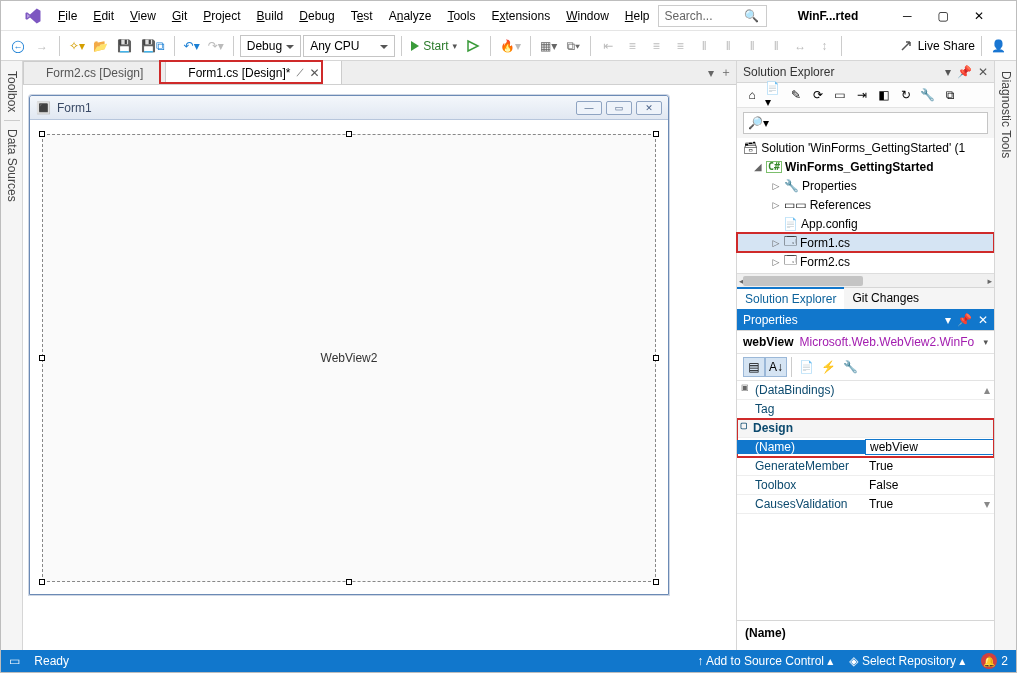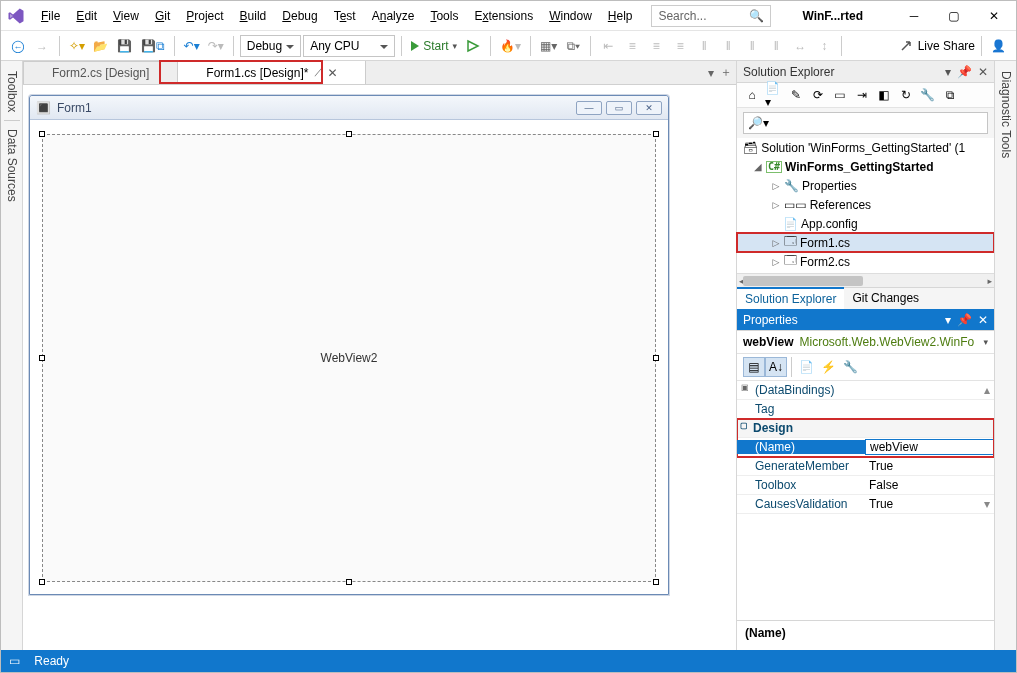--- a/index.html
+++ b/index.html
@@ -1,19 +1,19 @@
 <!DOCTYPE html>
 <html><head>
 <meta charset="utf-8">
 <style>
 * { box-sizing: border-box; margin: 0; padding: 0; font-family: "Segoe UI", Tahoma, sans-serif; font-size: 12px; }
 body { width: 1017px; height: 673px; background: #fff; display: flex; flex-direction: column; overflow: hidden; border: 1px solid #bdbdbd; }
 
 
-.titlebar { height: 30px; display: flex; align-items: center; padding: 0 2px; border-bottom: 1px solid #e5e5e5; }
+.titlebar { height: 30px; display: flex; align-items: center; padding: 0 19px; border-bottom: 1px solid #e5e5e5; }
 .titlebar .vs-logo { width: 18px; height: 18px; margin: 0 8px 0 4px; }
 .menu-item { padding: 4px 8px; cursor: default; }
 .menu-item .mn { text-decoration: underline; }
 .titlebar .spacer { flex: 1; }
 .titlebar .search { display:flex; align-items:center; gap:4px; border:1px solid #ccc; padding:1px 6px; width:120px; height:22px; color:#666;}
 .titlebar .proj { margin:0 20px; padding:2px 10px; border:1px solid transparent; display:flex; align-items:center; font-weight:600;}
 .win-ctrl { width: 40px; height: 28px; display:flex; align-items:center; justify-content:center; }
 
 
 .toolbar { height: 30px; display:flex; align-items:center; padding: 0 6px; gap:2px; border-bottom: 1px solid #d6d6d6; }
@@ -32,21 +32,21 @@
 
 
 .sidetab-left, .sidetab-right { width: 22px; background:#f5f5f5; border-right:1px solid #d6d6d6; display:flex; flex-direction:column; align-items:center; padding-top:4px; gap:2px; color:#444; }
 .sidetab-right { border-left:1px solid #d6d6d6; border-right:none; }
 .vtext { writing-mode: vertical-rl; padding:6px 1px; font-size:12px; cursor:default;}
 .sidetab-left .sep, .sidetab-right .sep { width:16px; height:1px; background:#ccc; }
 
 
 .docwell { flex:1; display:flex; flex-direction:column; min-width:0; background:#eee; }
 .doctabs { height:24px; background:#eee; display:flex; align-items:stretch; border-bottom:1px solid #d0d0d0; position:relative;}
-.doctab { display:flex; align-items:center; padding:0 28px; gap:6px; background:#fdfdfd; border-right:1px solid #ccc; font-size:12px;}
+.doctab { display:flex; align-items:center; padding:0 22px; gap:6px; background:#fdfdfd; border-right:1px solid #ccc; font-size:12px;}
 .doctab.inactive { background:#eee; color:#555; border:1px solid #ccc; border-bottom:none;}
 .doctab.active { background:#fff; }
 .doctab .pin { font-size:10px; color:#555;}
 .doctab .x { font-size:12px; color:#555;}
 .doctab-hl { border:2px solid #cf2a2a; position:absolute; }
 .doctabs .right { margin-left:auto; display:flex; align-items:center; padding-right:4px; gap:6px; color:#666;}
 .designer { flex:1; background:#fff; position:relative; overflow:hidden; }
 .form-window { position:absolute; left:6px; top:10px; width:640px; height:500px; border:1px solid #6b8ab5; border-radius:3px 3px 0 0; box-shadow: 0 0 0 1px #cfd7e4;}
 .form-title { height:24px; background:linear-gradient(#f4f7fb,#e1e8f2); display:flex; align-items:center; padding:0 6px; gap:6px; font-size:12px; color:#3a4a66; border-bottom:1px solid #b7c6dc; border-radius:3px 3px 0 0;}
 .form-title .winbtns { margin-left:auto; display:flex; gap:4px;}
@@ -317,21 +317,21 @@
       <span>Properties</span>
       <div class="ctrls">
           <span>▾</span>
           <span>📌</span>
           <span>✕</span>
         </div>
     </div>
     <div class="props">
       <div class="props-sub">
         <span class="b">webView</span>
-        <span style="color:#4d7c0f;overflow:hidden;text-overflow:ellipsis;white-space:nowrap">Microsoft.Web.WebView2.WinFo</span>
+        <span style="color:#a21caf;overflow:hidden;text-overflow:ellipsis;white-space:nowrap">Microsoft.Web.WebView2.WinFo</span>
         <span style="margin-left:auto;font-size:9px;color:#555">▾</span>
       </div>
       <div class="props-tools">
         <span class="pt active">▤</span>
         <span class="pt active">A↓</span>
         <span style="width:1px;background:#ccc;margin:0 4px"></span>
         <span class="pt">📄</span>
         <span class="pt" style="color:#e08a00">⚡</span>
         <span class="pt dim">🔧</span>
       </div>
@@ -376,13 +376,19 @@
   </div>
 
   <div class="sidetab-right">
     <div class="vtext">Diagnostic Tools</div>
   </div>
 </div>
 
 <div class="status">
   <span>▭</span>
   <span>Ready</span>
+  <div class="r">
+    <span>↑ <span>Add to Source Control</span> ▴</span>
+    <span>◈ <span>Select Repository</span> ▴</span>
+    <span class="bell">🔔</span>
+      <span style="margin-left:-12px">2</span>
+  </div>
 </div>
 
 </body></html>

